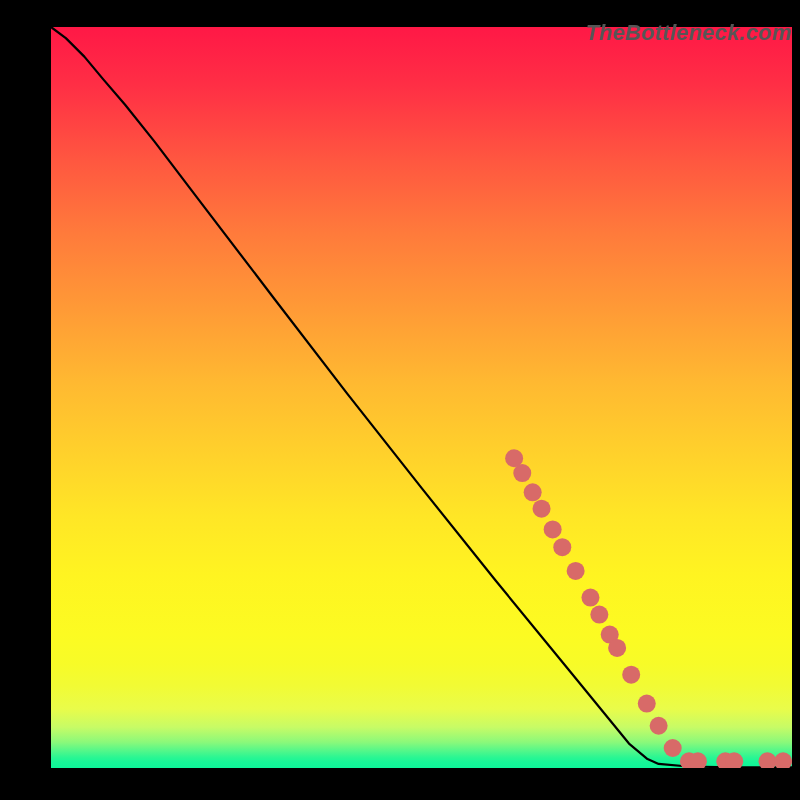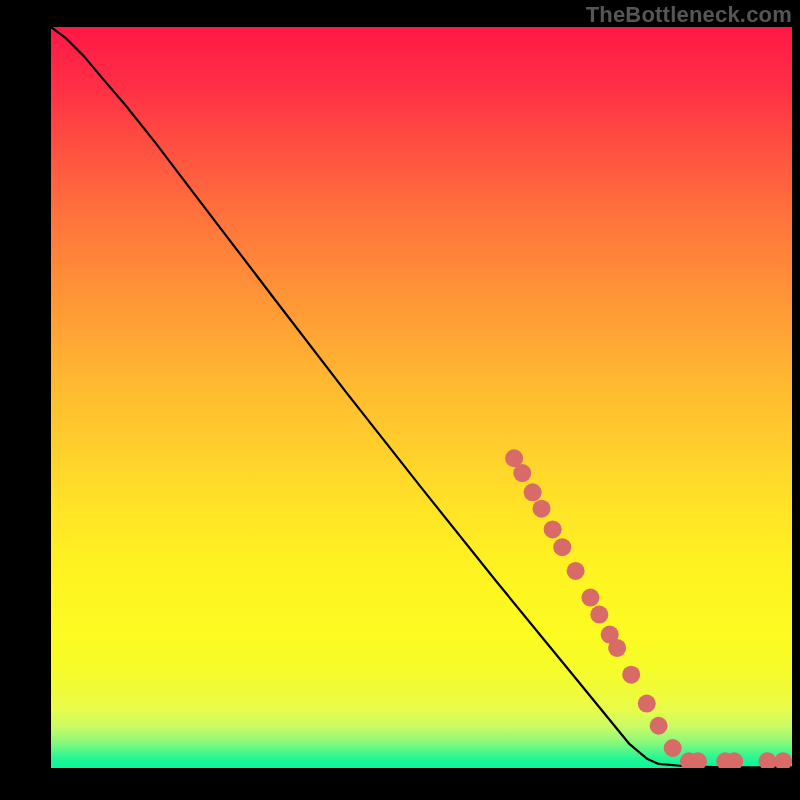--- a/index.html
+++ b/index.html
@@ -51,26 +51,27 @@
   }
   .curve-svg {
     position: absolute;
     inset: 0;
     width: 741px;
     height: 741px;
   }
   .watermark {
     position: absolute;
     right: 8px;
-    top: 2px;
+    top: 20px;
     font-family: Arial, Helvetica, sans-serif;
     font-size: 22px;
     font-weight: 600;
     color: #565656;
     letter-spacing: 0.2px;
+    font-style: italic;
   }
 </style>
 </head>
 <body>
 
 <div class="stage">
   <div class="plot-area">
     <div class="gradient"></div>
     <svg class="curve-svg" viewBox="0 0 741 741" preserveAspectRatio="none">
       <path id="curve-path" fill="none" stroke="#000000" stroke-width="2.2" stroke-linecap="round" stroke-linejoin="round" d="M0.00 0.00 L14.82 11.12 L33.34 29.64 L51.87 51.87 L74.10 77.80 L103.74 114.86 L148.20 173.39 L222.30 270.46 L296.40 366.80 L370.50 460.90 L444.60 553.53 L518.70 643.93 L577.98 716.55 L596.50 732.11 L607.62 736.92 L637.26 739.52 L681.72 740.26 L741.00 740.26"></path>

